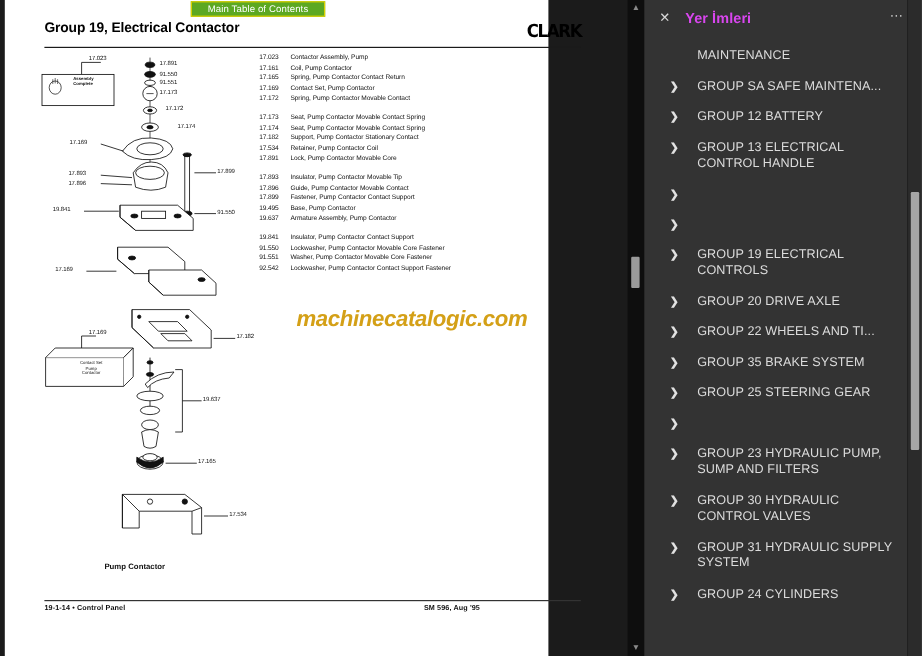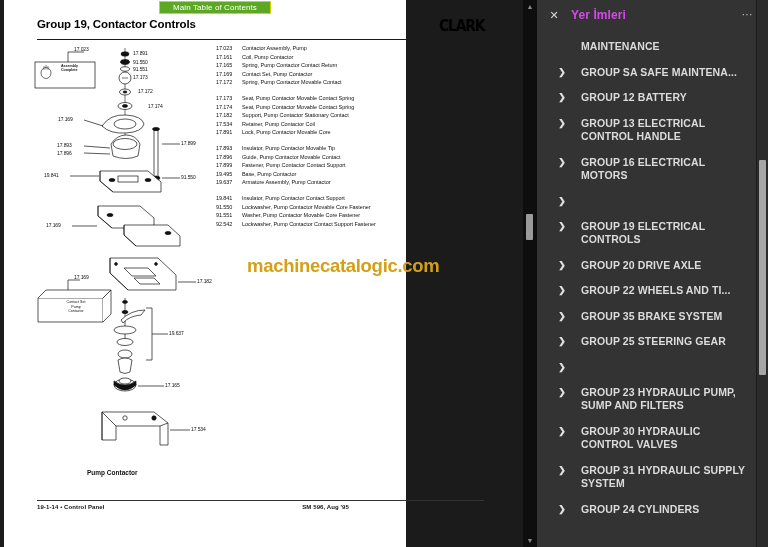--- a/index.html
+++ b/index.html
@@ -14,21 +14,21 @@
   
   .viewer {
     position: relative;
     width: 537px; height: 547px;
     background: #1b1b1b;
     overflow: hidden;
   }
   .page {
     position: absolute;
     left: 4px; top: 0px;
-    width: 402px; height: 547px;
+    width: 453px; height: 547px;
     background: #ffffff;
   }
 
   
   .toc-btn {
     position: absolute;
     left: 155px; top: 1px;
     width: 112px; height: 13px;
     background: #5ca822;
     border: 1px solid #d9d000;
@@ -82,20 +82,21 @@
   
   .watermark {
     position: absolute;
     left: 243px; top: 255px;
     font-size: 18.5px;
     font-weight: bold;
     color: #d4a017;
     letter-spacing: -.3px;
     white-space: nowrap;
     font-family: "Liberation Sans", sans-serif;
+    font-style: italic;
   }
 
   
   .diagram {
     position: absolute;
     left: 24px; top: 40px;
     width: 185px; height: 430px;
   }
   .diagram svg { display: block; }
   .dg-caption {
@@ -179,21 +180,20 @@
     text-align: center; line-height: 13px;
     padding-left: 6px;
   }
   .sb-caret.blank { color: transparent; }
   .sb-label {
     flex: 1;
     color: #dcdcdc;
     font-size: 10.5px;
     line-height: 13.5px;
     letter-spacing: .1px;
-    font-weight: bold;
   }
 
   
   .sb-scroll {
     position: absolute; right: 0; top: 0;
     width: 11px; height: 547px;
     background: #2b2b2b;
   }
   .sb-thumb {
     position: absolute; left: 2px; top: 160px;
@@ -210,21 +210,21 @@
 
 <div id="root">
 
   <div class="viewer">
 
     <div class="page">
 
       <div class="toc-btn">Main Table of Contents</div>
 
       <div class="doc-head">
-        <div class="doc-title">Group 19, Contactor Controls</div>
+        <div class="doc-title">Group 19, Electrical Contactor</div>
         <div class="clark-logo">CLARK</div>
         <div class="head-rule"></div>
       </div>
 
       <div class="diagram">
         <svg width="185" height="430" viewBox="0 0 185 430">
           <g stroke="#111" fill="none" stroke-width="0.7">
 
             <path d="M40 12 L40 22"></path>
             <path d="M40 12 L56 12"></path>
@@ -475,21 +475,20 @@
       <div class="sb-item">
         <span class="sb-caret">❯</span>
         <span class="sb-label">GROUP 12 BATTERY</span>
       </div>
       <div class="sb-item">
         <span class="sb-caret">❯</span>
         <span class="sb-label">GROUP 13 ELECTRICAL CONTROL HANDLE</span>
       </div>
       <div class="sb-item">
         <span class="sb-caret">❯</span>
-        <span class="sb-label">GROUP 16 ELECTRICAL MOTORS</span>
       </div>
       <div class="sb-item">
         <span class="sb-caret">❯</span>
       </div>
       <div class="sb-item">
         <span class="sb-caret">❯</span>
         <span class="sb-label">GROUP 19 ELECTRICAL CONTROLS</span>
       </div>
       <div class="sb-item">
         <span class="sb-caret">❯</span>

